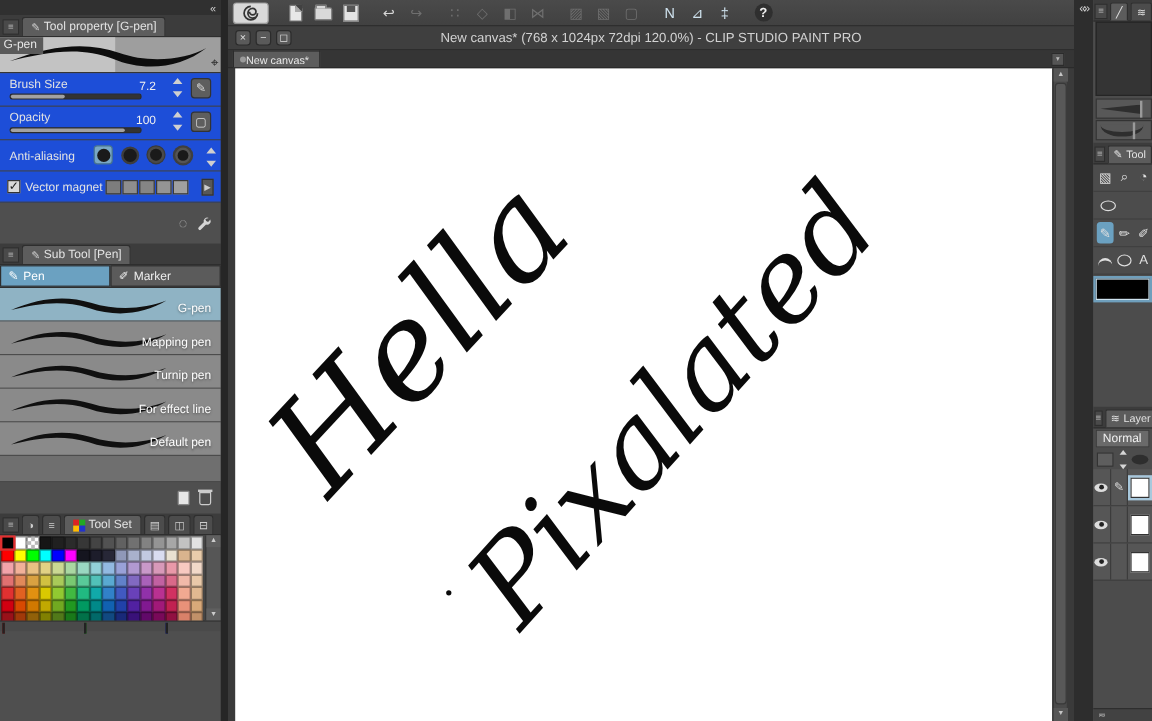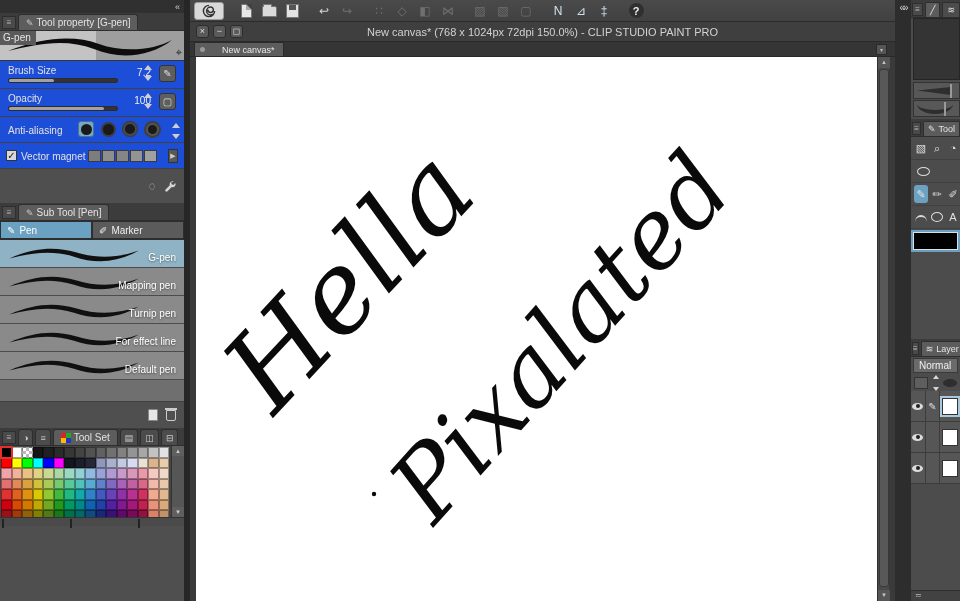--- a/index.html
+++ b/index.html
@@ -20,21 +20,21 @@
   .gpen-preview { position:relative; height:30px; background:#9e9e9e; border-bottom:1px solid #353535; }
   .gpen-preview .lighthalf { position:absolute; left:0; top:0; width:96px; height:100%; background:#c3c3c3; }
   .gpen-label { position:absolute; left:0; top:0; background:#5a5a5a; color:#e6e6e6; padding:1px 5px 2px 3px; }
   .gpen-stroke { position:absolute; left:4px; top:2px; }
   .magpen { position:absolute; right:2px; bottom:1px; font-size:11px; color:#2e2e2e; }
   
   .prow { position:relative; border-bottom:1px solid #414141; background:#1d4ed8; }
   .plabel { position:absolute; left:8px; top:4px; color:#e2e2e2; }
   .slider { position:absolute; left:8px; top:17px; width:110px; height:5px; background:#333; border:1px solid #2c2c2c; border-radius:2px; }
   .slider .fill { height:100%; background:#a2a2a2; border-radius:2px; }
-  .pvalue { position:absolute; right:33px; top:6px; color:#f0f0f0; }
+  .pvalue { position:absolute; right:54px; top:6px; color:#f0f0f0; }
   .stepper { position:absolute; right:32px; top:4px; width:9px; height:16px; display:flex; flex-direction:column; justify-content:space-between; align-items:center; }
   .tri-up { width:0; height:0; border-left:4px solid transparent; border-right:4px solid transparent; border-bottom:5px solid #cfcfcf; }
   .tri-dn { width:0; height:0; border-left:4px solid transparent; border-right:4px solid transparent; border-top:5px solid #cfcfcf; }
   .sqbtn { position:absolute; right:8px; top:4px; width:17px; height:17px; background:#5e5e5e; border:1px solid #333; border-radius:3px; color:#ddd; font-size:10px; display:flex; align-items:center; justify-content:center; }
   .aacircle { width:16px; height:16px; border-radius:3px; display:flex; align-items:center; justify-content:center; }
   .aacircle.sel { background:#79a7c4; border:1px solid #48748e; }
   .dotc { border-radius:50%; background:#1a1a1a; }
   .ring1 { width:11px; height:11px; }
   .ring2 { width:11px; height:11px; box-shadow:0 0 0 2px #3d3d3d; }
   .ring3 { width:10px; height:10px; box-shadow:0 0 0 2px #4a4a4a,0 0 0 3px #3a3a3a; }
@@ -83,21 +83,21 @@
   .ico-folder { width:15px; height:11px; background:#d9d9d9; border:1px solid #777; border-radius:1px 2px 1px 1px; position:relative; margin-top:2px;}
   .ico-folder:before { content:""; position:absolute; left:0; top:-3px; width:7px; height:2px; background:#d9d9d9; border:1px solid #777; border-bottom:none; }
   .ico-save { width:13px; height:14px; background:#e3e3e3; border:1px solid #777; position:relative; }
   .ico-save:before { content:""; position:absolute; left:2px; top:0; width:7px; height:5px; background:#555; }
   .ico-help { width:15px; height:15px; border-radius:50%; background:#2f2f2f; color:#eee; font-weight:bold; font-size:11px; display:flex; align-items:center; justify-content:center; }
   #titlebar { height:20px; background:#3f3f3f; border-bottom:1px solid #2a2a2a; position:relative; display:flex; align-items:center; justify-content:center; }
   .winbtns { position:absolute; left:6px; top:3px; display:flex; gap:4px; }
   .winbtn { width:13px; height:13px; border-radius:3px; background:#5a5a5a; border:1px solid #2c2c2c; color:#ddd; font-size:9px; line-height:11px; text-align:center; }
   #title-text { color:#d2d2d2; font-size:11px; }
   #doctabbar { height:15px; background:#353535; border-bottom:1px solid #282828; display:flex; align-items:flex-end; position:relative; }
-  .doctab { height:14px; background:#5d5d5d; border:1px solid #2b2b2b; border-bottom:none; display:flex; align-items:center; gap:17px; padding:0 8px 0 5px; color:#e8e8e8; margin-left:4px; font-size:9px;}
+  .doctab { height:14px; background:#5d5d5d; border:1px solid #2b2b2b; border-bottom:none; display:flex; align-items:center; gap:0; padding:0 8px 0 5px; color:#e8e8e8; margin-left:4px; font-size:9px;}
   .doctab .dot { width:5px; height:5px; border-radius:50%; background:#9a9a9a; }
   .doctab-scroll { position:absolute; right:8px; top:2px; width:11px; height:11px; background:#555; border:1px solid #2b2b2b; color:#bbb; font-size:6px; text-align:center; line-height:10px;}
   #canvas-zone { position:relative; height:544px; background:#3a3a3a; }
   #canvas-white { position:absolute; left:6px; top:0; width:681px; height:544px; background:#ffffff; }
   #canvas-vscroll { position:absolute; left:687px; top:0; width:12px; height:544px; background:#4a4a4a; border-left:1px solid #2e2e2e; }
   #canvas-vscroll .sb-arrow { position:absolute; left:0; width:12px; height:11px; background:#565656; color:#c5c5c5; font-size:6px; text-align:center; line-height:11px; }
   #canvas-vscroll .thumb { position:absolute; left:1px; top:12px; width:10px; height:518px; background:#585858; border:1px solid #393939; border-radius:3px;}
   #handwriting text { font-family:"DejaVu Serif", serif; font-style:italic; fill:#0a0a0a; }
 
   
@@ -514,21 +514,21 @@
           <span class="ico-help">?</span>
         </div>
     </div>
 
     <div id="titlebar">
       <div class="winbtns">
         <span class="winbtn">×</span>
         <span class="winbtn">−</span>
         <span class="winbtn">◻</span>
       </div>
-      <span id="title-text">New canvas* (768 x 1024px 72dpi 150.0%)  - CLIP STUDIO PAINT PRO</span>
+      <span id="title-text">New canvas* (768 x 1024px 72dpi 120.0%)  - CLIP STUDIO PAINT PRO</span>
     </div>
 
     <div id="doctabbar">
       <div class="doctab">
         <span class="dot"></span>
         <span>New canvas*</span>
       </div>
       <span class="doctab-scroll">▾</span>
     </div>
 

